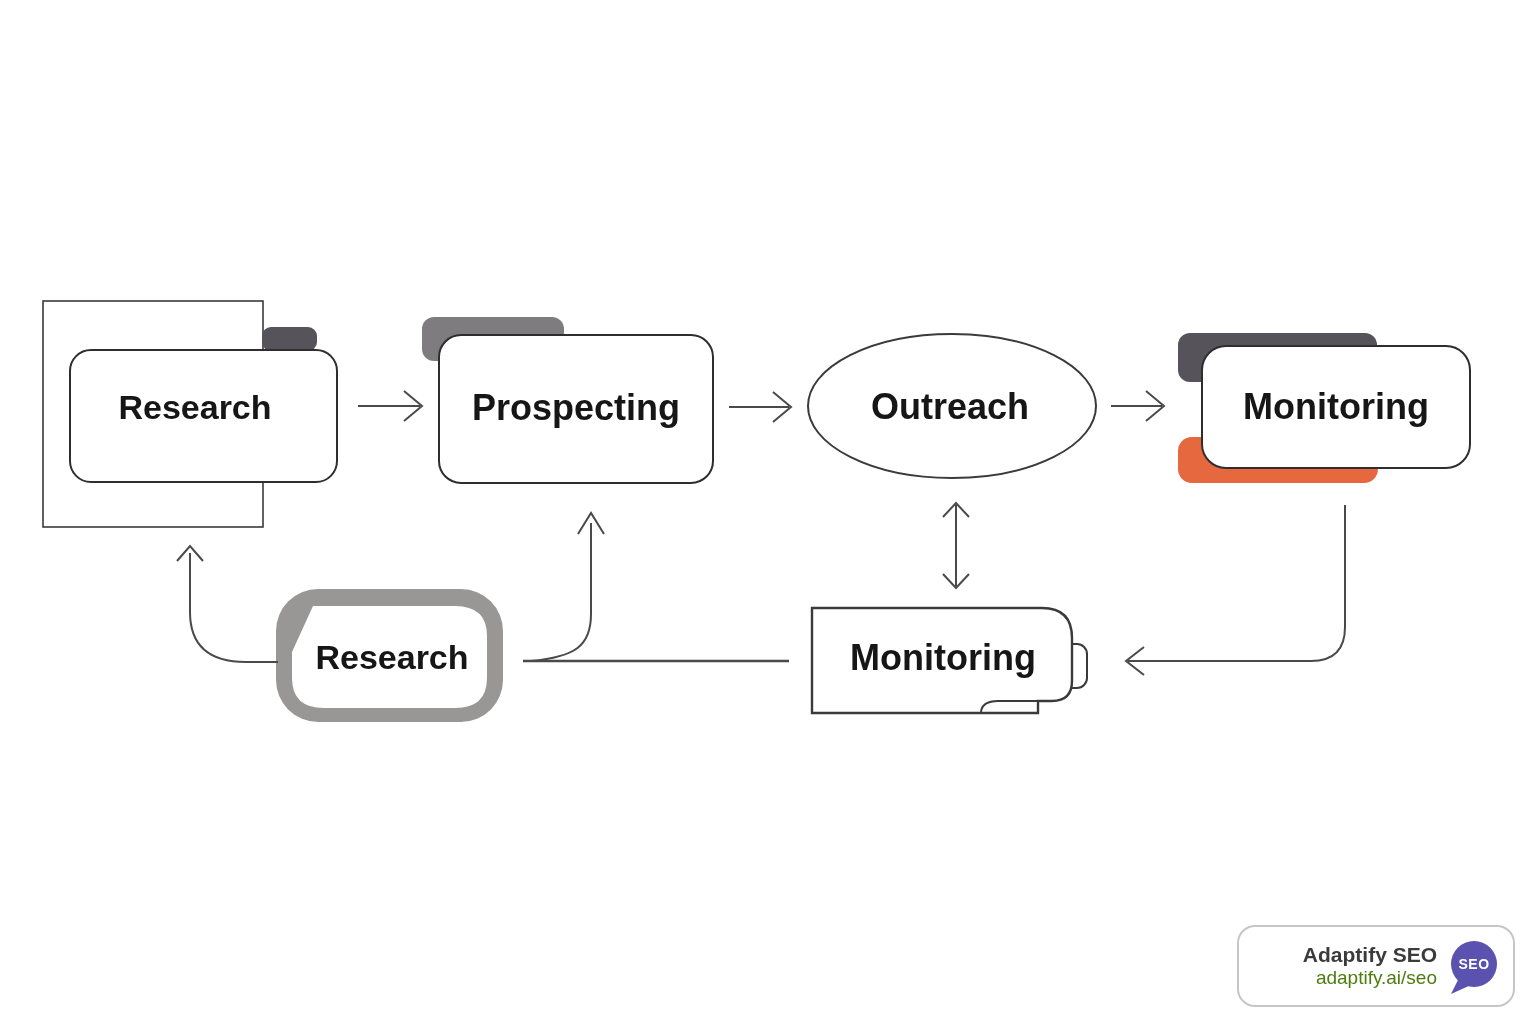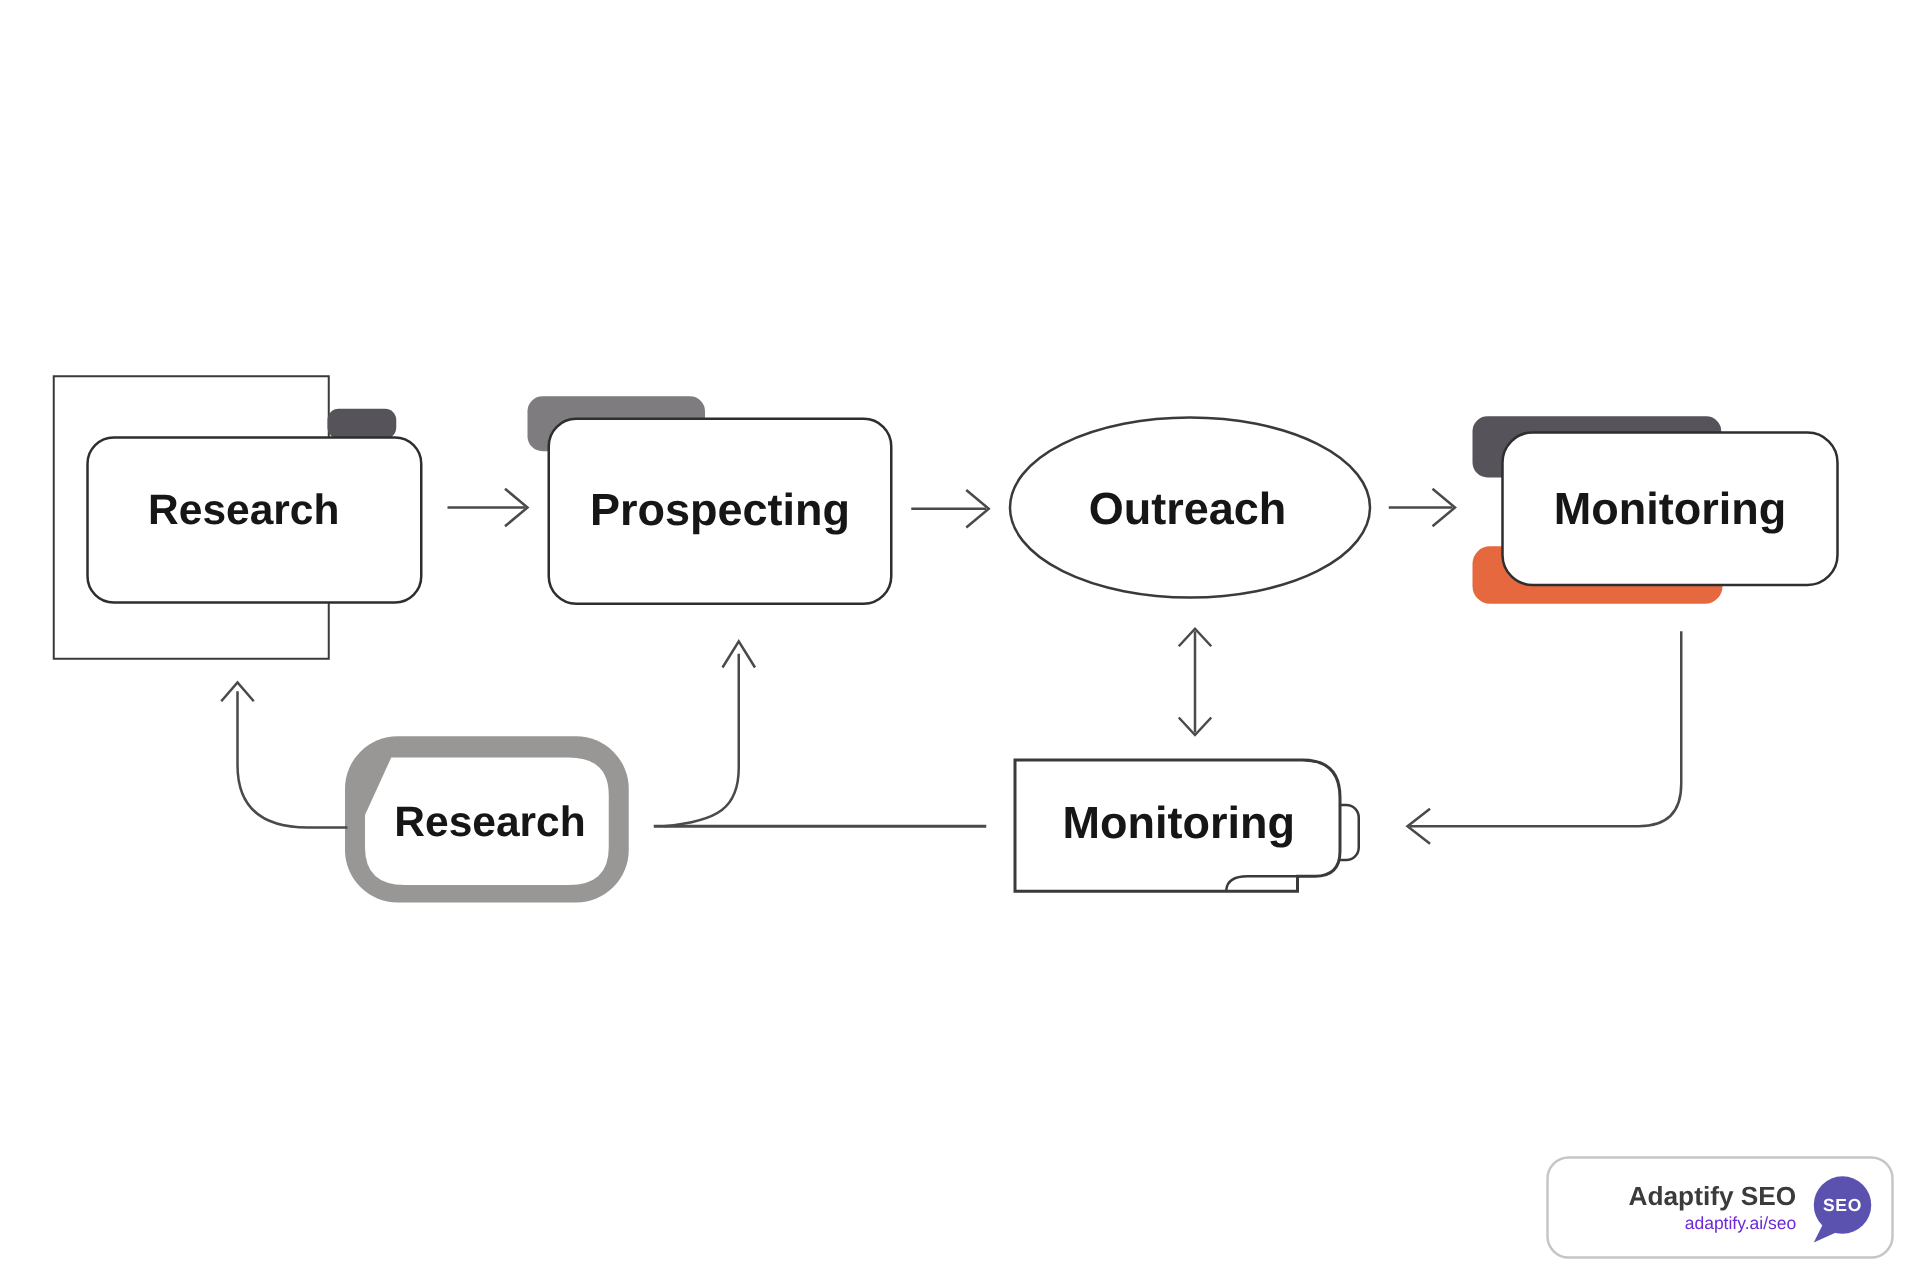--- a/index.html
+++ b/index.html
@@ -39,23 +39,23 @@
     flex-direction:column;
     align-items:flex-end;
     line-height:1.15;
   }
   .badge-title{
     font-size:21px;
     font-weight:700;
     color:#3b3b3b;
   }
   .badge-url{
-    font-size:14px;
+    font-size:19px;
     font-weight:400;
-    color:#6d28d9;
+    color:#4d7c0f;
   }
   .seo-logo{display:block;margin-top:4px;}
   .seo-logo text{
     font-size:14px;
     font-weight:700;
     fill:#ffffff;
     letter-spacing:0.5px;
   }
 </style>
 </head>

